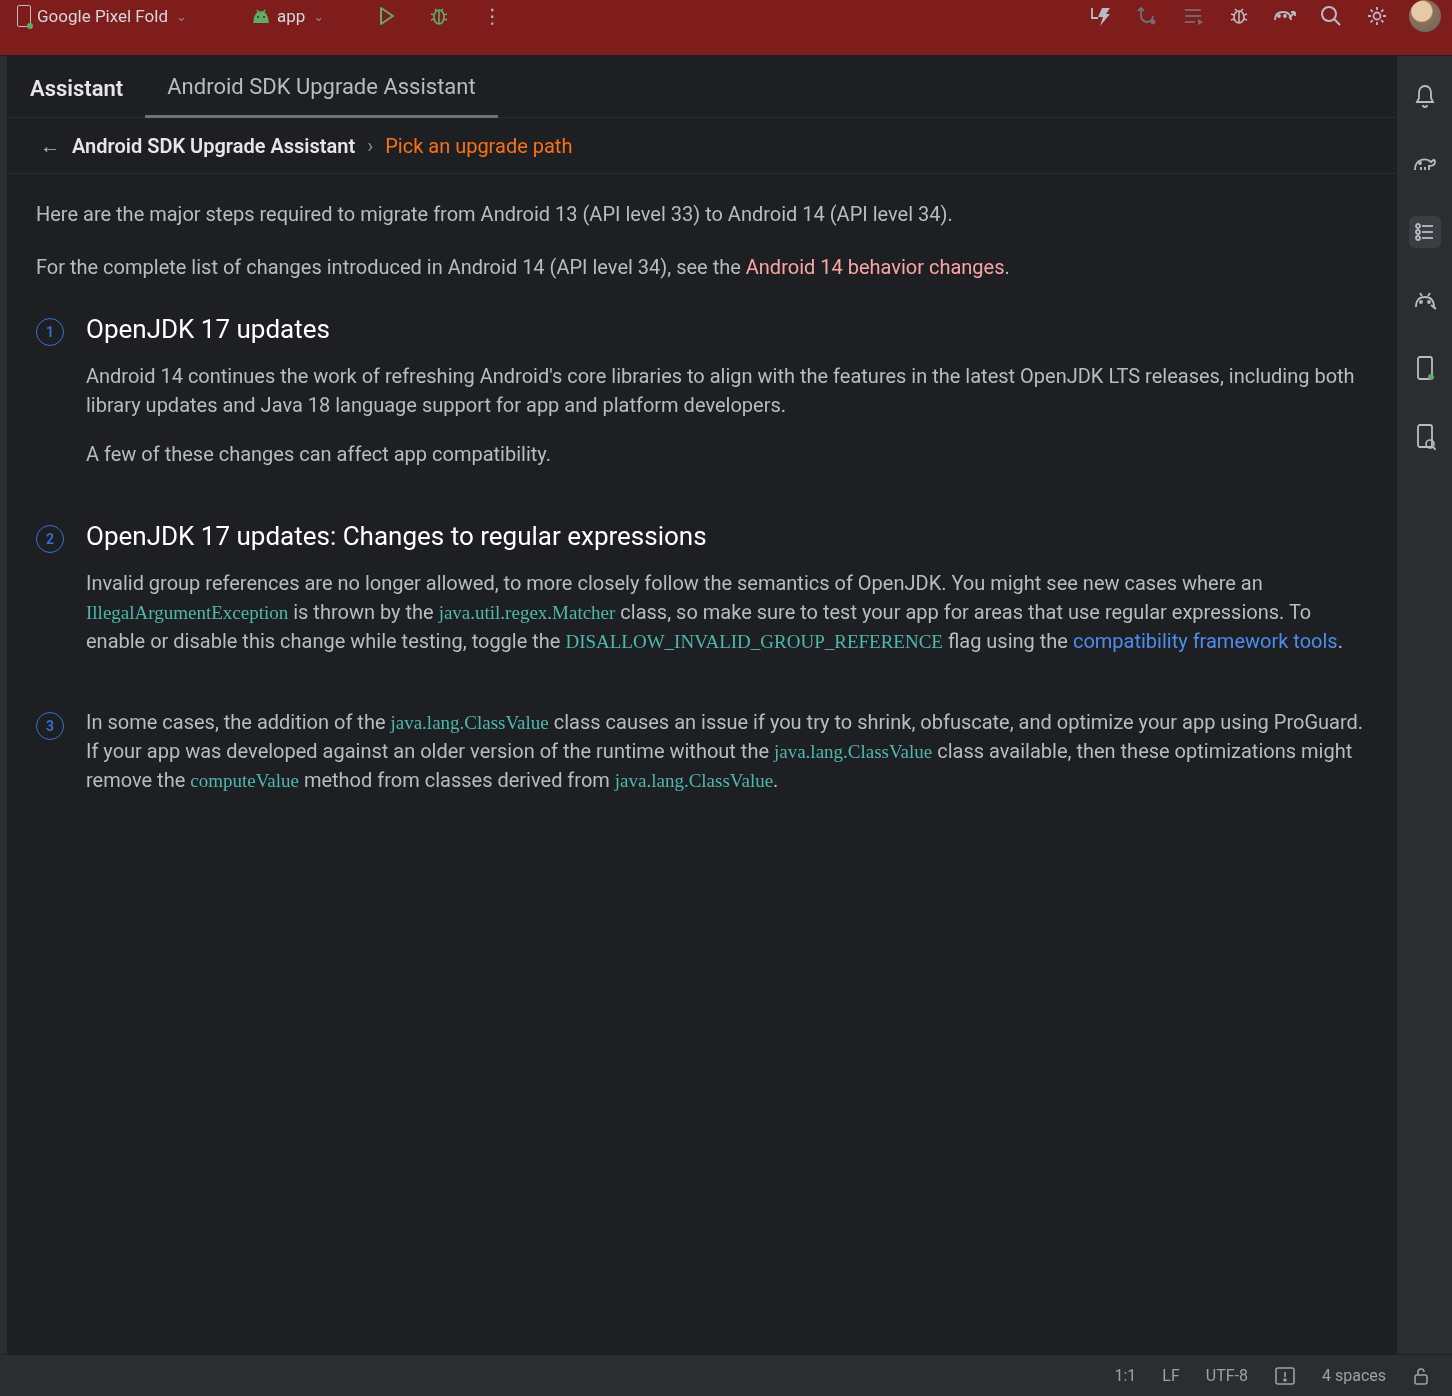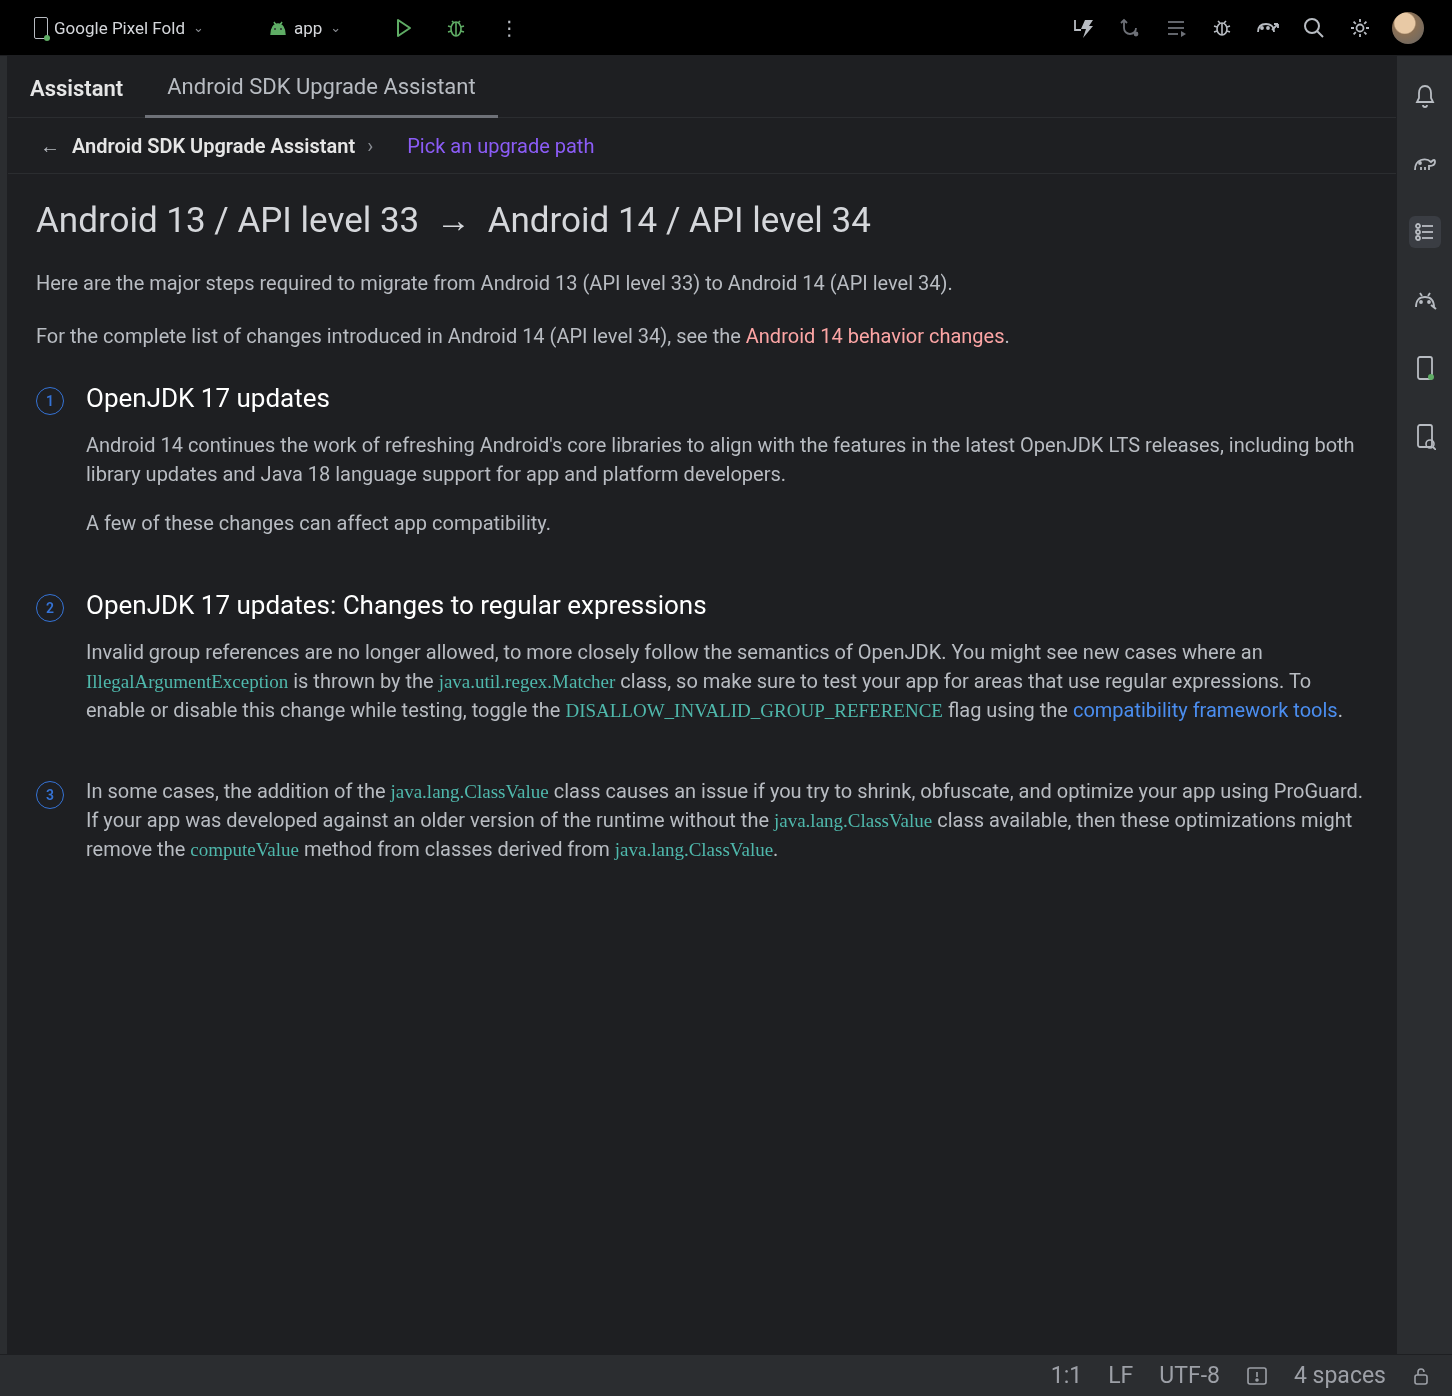--- a/index.html
+++ b/index.html
@@ -9,23 +9,23 @@
   font-family:-apple-system,BlinkMacSystemFont,"Segoe UI",Roboto,sans-serif;
   font-size:14px;
   width:1452px; height:1396px;
   overflow:hidden;
   display:flex; flex-direction:column;
 }
 
 
 .top-toolbar {
   height:56px;
-  background:#000000;
-  display:flex; align-items:center;
-  padding:0 28px;
+  background:#7f1d1d;
+  display:flex; align-items:flex-start;
+  padding:0 11px;
   border-bottom:1px solid #1e1f22;
 }
 .tb-left { display:flex; align-items:center; gap:6px; }
 .device-btn, .module-btn {
   display:flex; align-items:center; gap:6px;
   color:#d5d7db; font-size:17px;
   padding:4px 6px; border-radius:4px; cursor:pointer;
 }
 .device-icon { width:14px; height:22px; border:1.5px solid #b8bcc2; border-radius:2px; position:relative; }
 .device-icon::after { content:""; position:absolute; right:-3px; bottom:-3px; width:6px; height:6px; background:#5fad65; border-radius:50%; }
@@ -60,21 +60,21 @@
 .tabs-row { height:62px; display:flex; align-items:flex-end; border-bottom:1px solid #2b2d30; }
 .tab { padding:0 22px 16px 22px; font-size:22px; color:#b8bcc2; cursor:pointer; }
 .tab.active { color:#e6e6e6; font-weight:600; }
 .tab.underline { border-bottom:3px solid #6e7178; margin-bottom:-1px; }
 
 
 .crumb-row { height:56px; display:flex; align-items:center; gap:12px; padding:0 32px; border-bottom:1px solid #2b2d30; font-size:20px; }
 .crumb-back { color:#b8bcc2; cursor:pointer; font-size:20px; }
 .crumb-strong { color:#e6e6e6; font-weight:600; }
 .crumb-sep { color:#8a8d93; }
-.crumb-dim { color:#8b5cf6;margin-left:22px; }
+.crumb-dim { color:#f97316; }
 
 
 .content { flex:1; overflow-y:auto; padding:26px 32px 40px 28px; position:relative; }
 .content::-webkit-scrollbar { width:10px; }
 .content::-webkit-scrollbar-thumb { background:#4a4c51; border-radius:5px; }
 .content::-webkit-scrollbar-track { background:transparent; }
 
 h1.page-title { font-size:35px; font-weight:400; color:#d5d7db; margin-bottom:28px; }
 .page-title .arrow { margin:0 8px; }
 .intro p { font-size:20px; color:#b8bcc2; line-height:1.45; margin-bottom:24px; }
@@ -85,21 +85,21 @@
 .step-body { flex:1; }
 .step-body h2 { font-size:26px; font-weight:400; color:#ffffff; margin-bottom:18px; }
 .step-body p { font-size:20px; color:#b8bcc2; line-height:1.45; margin-bottom:20px; }
 .step-body a { color:#4b8ef0; text-decoration:none; }
 code.mono { font-family:Liberation Serif, serif; color:#4fb8ac; font-size:19px; }
 
 
 .status-bar {
   height:42px; background:#2b2d30; border-top:1px solid #1e1f22;
   display:flex; align-items:center; justify-content:flex-end;
-  gap:26px; padding:0 22px; font-size:23px; color:#9da0a7;
+  gap:26px; padding:0 22px; font-size:16px; color:#9da0a7;
 }
 .status-bar span { cursor:default; }
 .status-icon { cursor:pointer; }
 
 svg { display:block; }
 </style>
 </head>
 <body>
 
 <div class="top-toolbar">
@@ -214,25 +214,20 @@
     </div>
 
     <div class="crumb-row">
       <span class="crumb-back">←</span>
       <span class="crumb-strong">Android SDK Upgrade Assistant</span>
       <span class="crumb-sep">›</span>
       <span class="crumb-dim">Pick an upgrade path</span>
     </div>
 
     <div class="content">
-      <h1 class="page-title">
-        <span>Android 13 / API level 33</span>
-        <span class="arrow">→</span>
-        <span>Android 14 / API level 34</span>
-      </h1>
 
       <div class="intro">
         <p>Here are the major steps required to migrate from Android 13 (API level 33) to Android 14 (API level 34).</p>
         <p>
           <span>For the complete list of changes introduced in Android 14 (API level 34), see the </span><a href="#">Android 14 behavior changes</a><span>.</span>
         </p>
       </div>
 
       <div class="step">
         <div class="badge">1</div>

